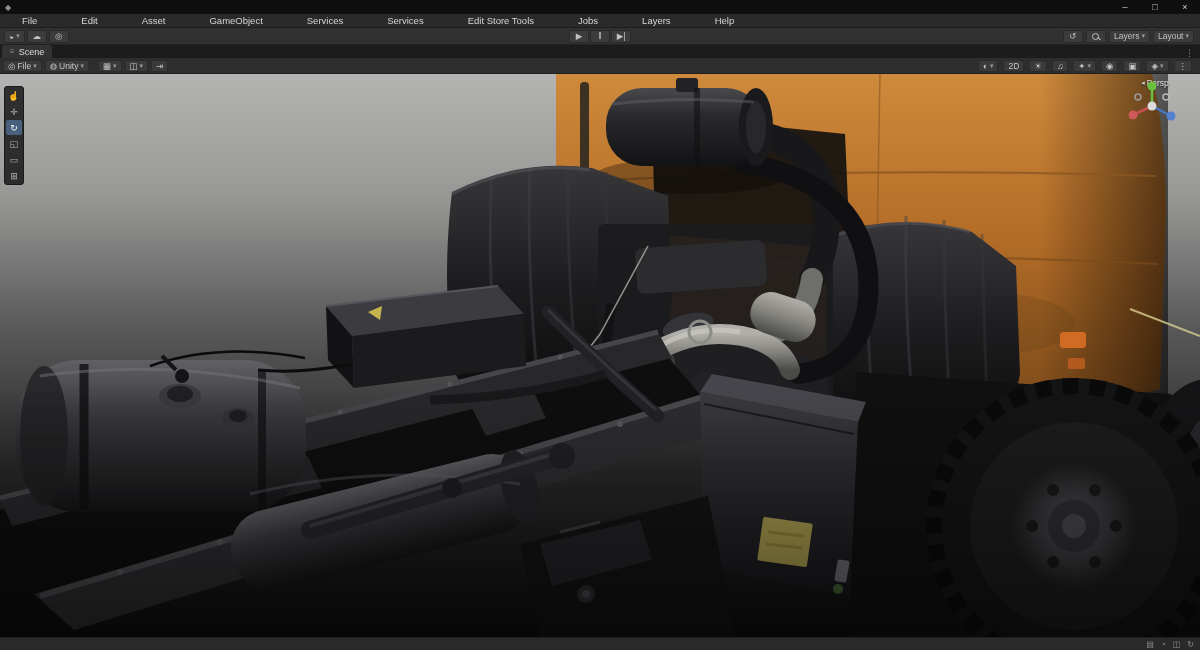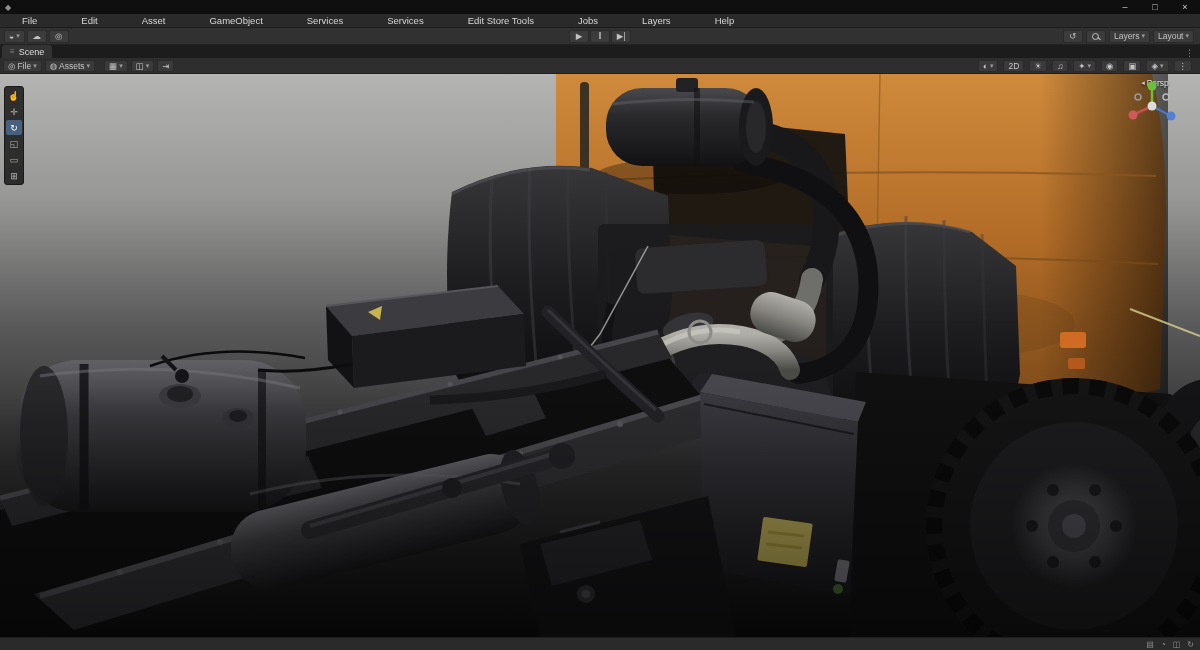--- a/index.html
+++ b/index.html
@@ -155,21 +155,21 @@
   </div>
 
   <div class="scene-toolbar">
     <div class="st-btn">
       <span>◎</span>
       <span>File</span>
       <span class="caret">▾</span>
     </div>
     <div class="st-btn">
       <span>◍</span>
-      <span>Assets</span>
+      <span>Unity</span>
       <span class="caret">▾</span>
     </div>
     <div class="st-group">
       <div class="st-btn">
         <span>▦</span>
         <span class="caret">▾</span>
       </div>
       <div class="st-btn">
         <span>◫</span>
         <span class="caret">▾</span>

